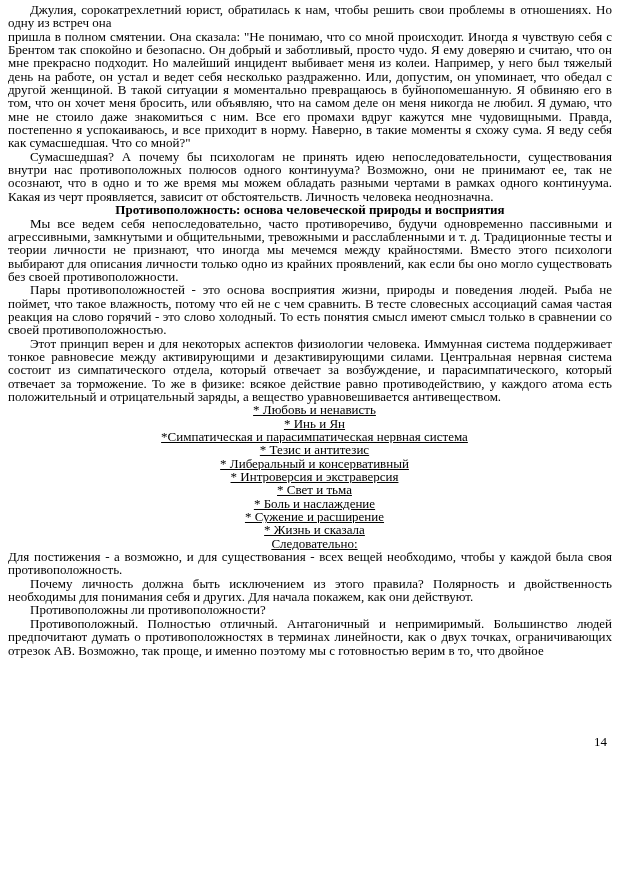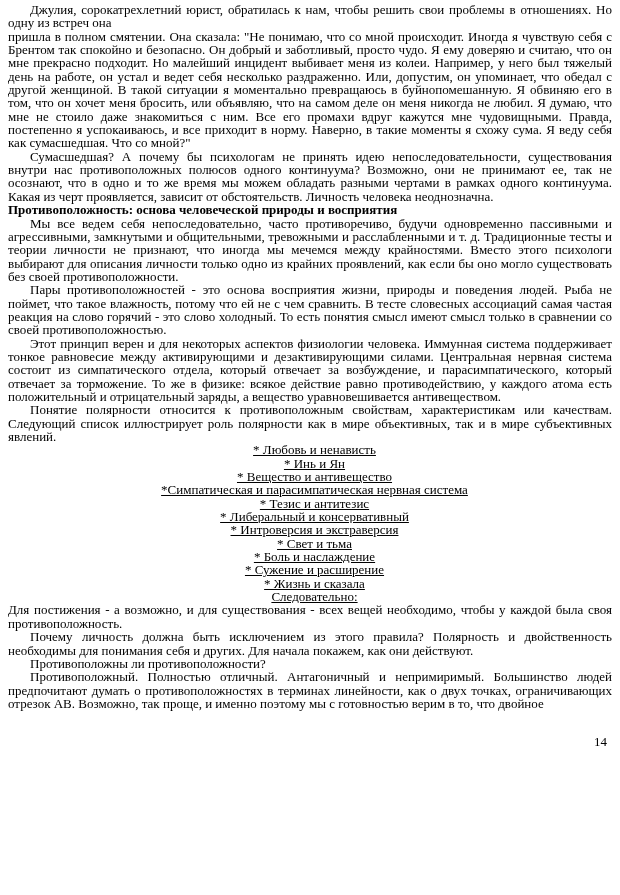--- a/index.html
+++ b/index.html
@@ -27,20 +27,21 @@
   }
   .indent {
     text-indent: 22px;
   }
   .heading {
     margin: 0;
     padding: 0;
     font-size: 13px;
     line-height: 13.35px;
     font-weight: bold;
+    text-align: center;
   }
   .list {
     margin: 0;
     padding: 0;
   }
   .list-line {
     text-align: center;
     padding-left: 9px;
     white-space: nowrap;
     overflow: hidden;
@@ -61,26 +62,24 @@
 
   <p class="para indent">Джулия, сорокатрехлетний юрист, обратилась к нам, чтобы решить свои проблемы в отношениях. Но одну из встреч она</p>
   <p class="para">пришла в полном смятении. Она сказала: "Не понимаю, что со мной происходит. Иногда я чувствую себя с Брентом так спокойно и безопасно. Он добрый и заботливый, просто чудо. Я ему доверяю и считаю, что он мне прекрасно подходит. Но малейший инцидент выбивает меня из колеи. Например, у него был тяжелый день на работе, он устал и ведет себя несколько раздраженно. Или, допустим, он упоминает, что обедал с другой женщиной. В такой ситуации я моментально превращаюсь в буйнопомешанную. Я обвиняю его в том, что он хочет меня бросить, или объявляю, что на самом деле он меня никогда не любил. Я думаю, что мне не стоило даже знакомиться с ним. Все его промахи вдруг кажутся мне чудовищными. Правда, постепенно я успокаиваюсь, и все приходит в норму. Наверно, в такие моменты я схожу сума. Я веду себя как сумасшедшая. Что со мной?"</p>
   <p class="para indent">Сумасшедшая? А почему бы психологам не принять идею непоследовательности, существования внутри нас противоположных полюсов одного континуума? Возможно, они не принимают ее, так не осознают, что в одно и то же время мы можем обладать разными чертами в рамках одного континуума. Какая из черт проявляется, зависит от обстоятельств. Личность человека неоднозначна.</p>
 
   <h2 class="heading">Противоположность: основа человеческой природы и восприятия</h2>
 
   <p class="para indent">Мы все ведем себя непоследовательно, часто противоречиво, будучи одновременно пассивными и агрессивными, замкнутыми и общительными, тревожными и расслабленными и т. д. Традиционные тесты и теории личности не признают, что иногда мы мечемся между крайностями. Вместо этого психологи выбирают для описания личности только одно из крайних проявлений, как если бы оно могло существовать без своей противоположности.</p>
   <p class="para indent">Пары противоположностей - это основа восприятия жизни, природы и поведения людей. Рыба не поймет, что такое влажность, потому что ей не с чем сравнить. В тесте словесных ассоциаций самая частая реакция на слово горячий - это слово холодный. То есть понятия смысл имеют смысл только в сравнении со своей противоположностью.</p>
   <p class="para indent">Этот принцип верен и для некоторых аспектов физиологии человека. Иммунная система поддерживает тонкое равновесие между активирующими и дезактивирующими силами. Центральная нервная система состоит из симпатического отдела, который отвечает за возбуждение, и парасимпатического, который отвечает за торможение. То же в физике: всякое действие равно противодействию, у каждого атома есть положительный и отрицательный заряды, а вещество уравновешивается антивеществом.</p>
-  <p class="para indent">Понятие полярности относится к противоположным свойствам, характеристикам или качествам. Следующий список иллюстрирует роль полярности как в мире объективных, так и в мире субъективных явлений.</p>
 
   <div class="list">
     <div class="list-line">* Любовь и ненависть</div>
     <div class="list-line">* Инь и Ян</div>
-    <div class="list-line">* Вещество и антивещество</div>
     <div class="list-line">*Симпатическая и парасимпатическая нервная система</div>
     <div class="list-line">* Тезис и антитезис</div>
     <div class="list-line">* Либеральный и консервативный</div>
     <div class="list-line">* Интроверсия и экстраверсия</div>
     <div class="list-line">* Свет и тьма</div>
     <div class="list-line">* Боль и наслаждение</div>
     <div class="list-line">* Сужение и расширение</div>
     <div class="list-line">* Жизнь и сказала</div>
     <div class="list-line">Следовательно:</div>
   </div>

